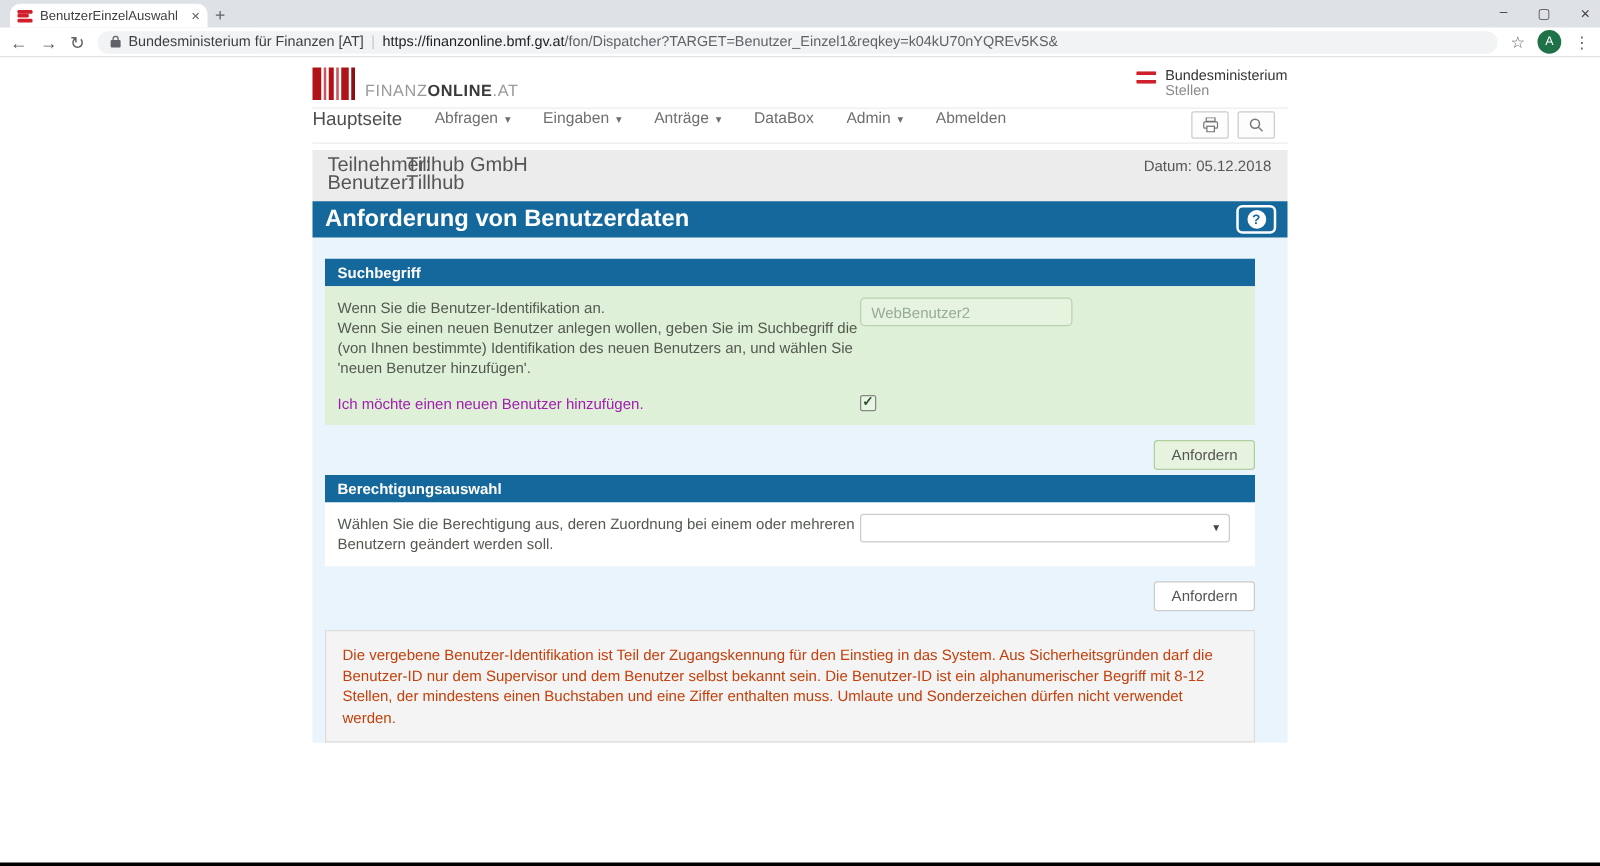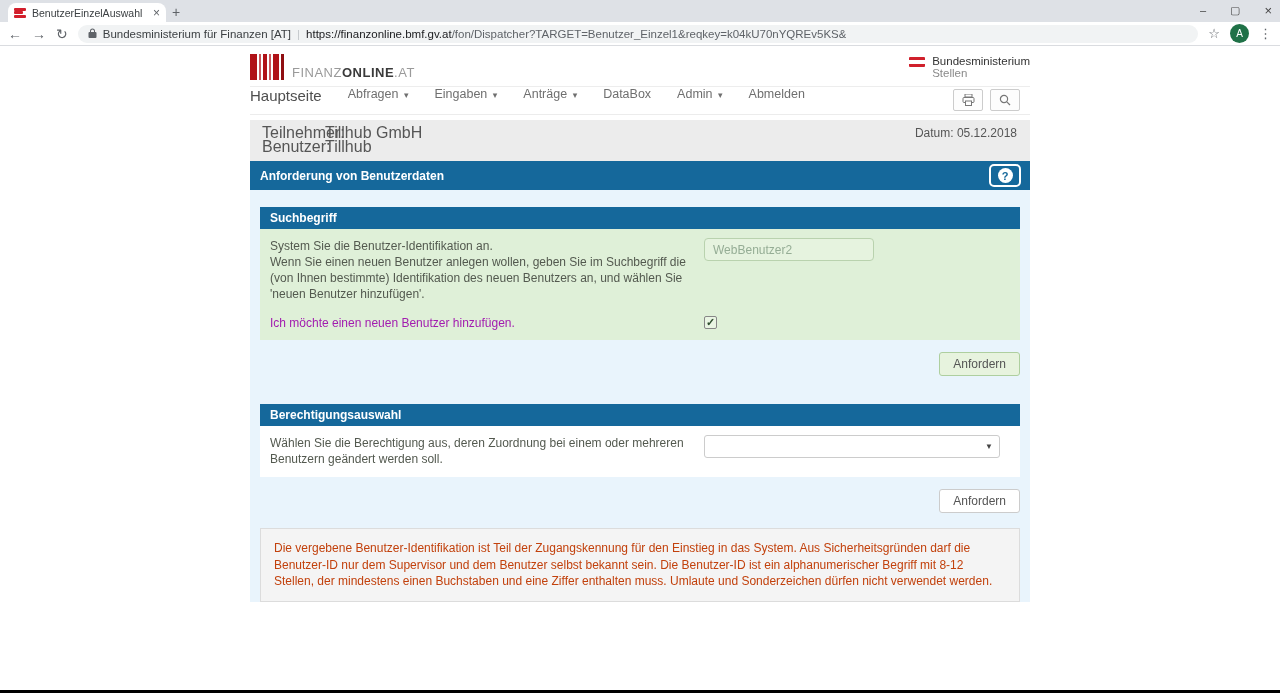--- a/index.html
+++ b/index.html
@@ -60,48 +60,48 @@
   .navtools { position:absolute; right:10px; top:2px; display:flex; gap:7px; }
   .toolbtn { width:30px; height:22px; border:1px solid #ccc; border-radius:2px; background:#fdfdfd;
              display:flex; align-items:center; justify-content:center; cursor:pointer; }
 
   .band { background:#ececec; margin-top:5px; padding:6px 12px 7px 12px; position:relative; }
   .band .row { display:flex; font-size:16px; color:#555; line-height:13px; margin-bottom:1px; }
   .band .lbl { width:63px; }
   .band .date { position:absolute; right:13px; top:6px; font-size:12px; color:#555; }
 
   .titlebar { background:#15689b; height:29px; display:flex; align-items:center; padding:0 10px; position:relative; }
-  .titlebar h1 { font-size:12px; color:#fff; font-weight:bold; }
+  .titlebar h1 { font-size:19px; color:#fff; font-weight:bold; }
   .helpbtn { position:absolute; right:9px; top:3px; width:32px; height:23px; border:2px solid #fff;
              border-radius:5px; background:#15689b; display:flex; align-items:center; justify-content:center; cursor:pointer; }
   .helpbtn .qc { width:15px; height:15px; border-radius:50%; background:#fff; color:#15689b; font-size:11px;
                  font-weight:bold; display:flex; align-items:center; justify-content:center; }
 
-  .mainarea { background:#e9f4fc; min-height:398px; padding:17px 10px 0 10px; }
+  .mainarea { background:#e9f4fc; min-height:398px; padding:17px 26px 0 10px; }
   .sechead { background:#15689b; height:22px; display:flex; align-items:center; padding:0 10px; }
   .sechead span { color:#fff; font-size:12px; font-weight:bold; }
 
   .greenbody { background:#dff0d8; padding:9px 10px 10px 10px; }
   .frow { display:grid; grid-template-columns:1fr 306px; align-items:start; }
   .instr { font-size:12px; color:#53594f; line-height:16px; }
   .txtinput { width:170px; height:23px; background:#e6f3df; border:1px solid #b9d2ae; border-radius:4px;
               padding:0 8px; font-size:12px; color:#95ad95; font-family:"Liberation Sans",sans-serif; outline:none; }
   .frow2 { margin-top:14px; }
   .cblabel { font-size:12px; color:#a21caf; }
   .checkbox { width:13px; height:13px; border:1px solid #878787; background:#e9f5e3; border-radius:2px;
               font-size:11px; line-height:11px; color:#2f4f2f; text-align:center; cursor:pointer; }
   .checkbox.checked::after { content:"\2713"; font-weight:bold; }
 
   .btnrow { display:flex; justify-content:flex-end; margin-top:12px; }
   .btn-green { background:#e7f3de; border:1px solid #aecf9f; border-radius:3px; padding:4px 13px;
                font-size:12px; color:#555; cursor:pointer; font-family:"Liberation Sans",sans-serif; }
   .btn-white { background:#fff; border:1px solid #ccc; border-radius:3px; padding:4px 13px;
                font-size:12px; color:#555; cursor:pointer; font-family:"Liberation Sans",sans-serif; }
 
-  .card2 { margin-top:28px; }
+  .card2 { margin-top:4px; }
   .whitebody { background:#fff; padding:9px 10px 10px 10px; }
   .selwrap { width:296px; height:23px; border:1px solid #ccc; border-radius:3px; background:#fff;
              display:flex; align-items:center; justify-content:space-between; padding:0 6px; cursor:pointer; }
   .selwrap .val { font-size:12px; color:#555; }
   .selwrap .caret { font-size:8px; color:#444; }
 
   .infobox { margin-top:15px; background:#f4f4f4; border:1px solid #dcdcdc; padding:11px 13px; }
   .infobox p { font-size:12px; color:#c2410c; line-height:16.5px; }
 
   .blackbar { position:absolute; left:0; bottom:0; width:1280px; height:3px; background:#000; }
@@ -222,21 +222,21 @@
 
     <div class="mainarea">
 
       <div>
         <div class="sechead">
           <span>Suchbegriff</span>
         </div>
         <div class="greenbody">
           <div class="frow">
             <div class="instr">
-              <div>System Sie die Benutzer-Identifikation an.</div>
+              <div>Wenn Sie die Benutzer-Identifikation an.</div>
               <div>Wenn Sie einen neuen Benutzer anlegen wollen, geben Sie im Suchbegriff die (von Ihnen bestimmte) Identifikation des neuen Benutzers an, und wählen Sie 'neuen Benutzer hinzufügen'.</div>
             </div>
             <div>
               <input class="txtinput" type="text" value="WebBenutzer2" style="">
             </div>
           </div>
           <div class="frow frow2">
             <span class="cblabel">Ich möchte einen neuen Benutzer hinzufügen.</span>
             <span class="checkbox checked"></span>
           </div>

